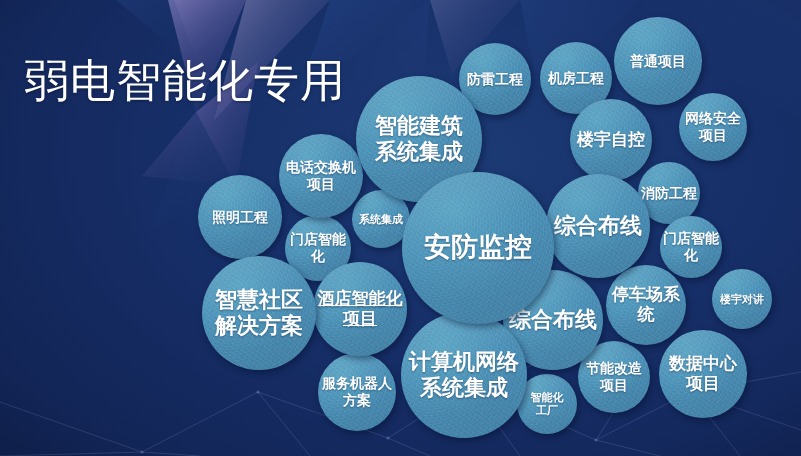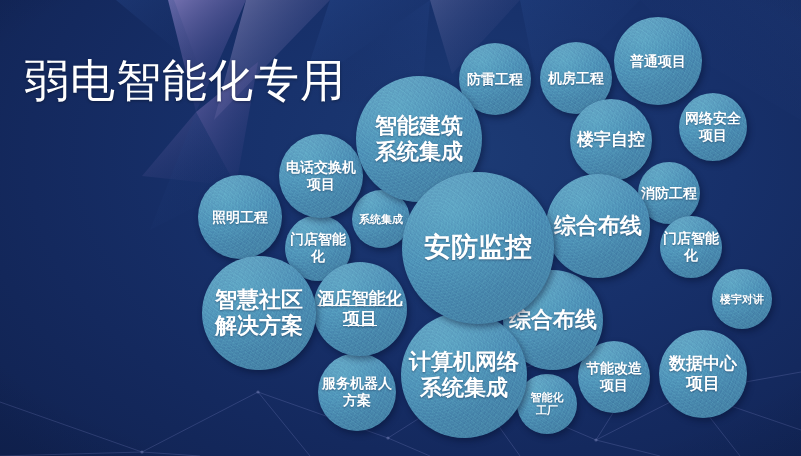--- a/index.html
+++ b/index.html
@@ -165,20 +165,23 @@
       </div>
       <div class="bubble b-lg" style="left: 503px; top: 270px; width: 100px; height: 100px; background: rgb(74, 140, 180); z-index: 60;">
         <span class="blabel">综合布线</span>
       </div>
       <div class="bubble b-md" style="left: 313px; top: 262px; width: 94px; height: 94px; background: rgb(74, 140, 180); z-index: 57; text-decoration: underline;">
         <span class="blabel">酒店智能化<br>项目</span>
       </div>
       <div class="bubble b-md" style="left: 570px; top: 99px; width: 82px; height: 82px; background: rgb(74, 140, 180); z-index: 51;">
         <span class="blabel">楼宇自控</span>
       </div>
+      <div class="bubble b-md" style="left: 606px; top: 265px; width: 80px; height: 80px; background: rgb(74, 140, 180); z-index: 50;">
+        <span class="blabel">停车场系<br>统</span>
+      </div>
       <div class="bubble b-md" style="left: 659px; top: 330px; width: 88px; height: 88px; background: rgb(74, 140, 180); z-index: 54;">
         <span class="blabel">数据中心<br>项目</span>
       </div>
       <div class="bubble b-sm" style="left: 198px; top: 175px; width: 84px; height: 84px; background: rgb(74, 140, 180); z-index: 52;">
         <span class="blabel">照明工程</span>
       </div>
       <div class="bubble b-sm" style="left: 279px; top: 134px; width: 84px; height: 84px; background: rgb(74, 140, 180); z-index: 52;">
         <span class="blabel">电话交换机<br>项目</span>
       </div>
       <div class="bubble b-sm" style="left: 614px; top: 17px; width: 88px; height: 88px; background: rgb(74, 140, 180); z-index: 54;">

